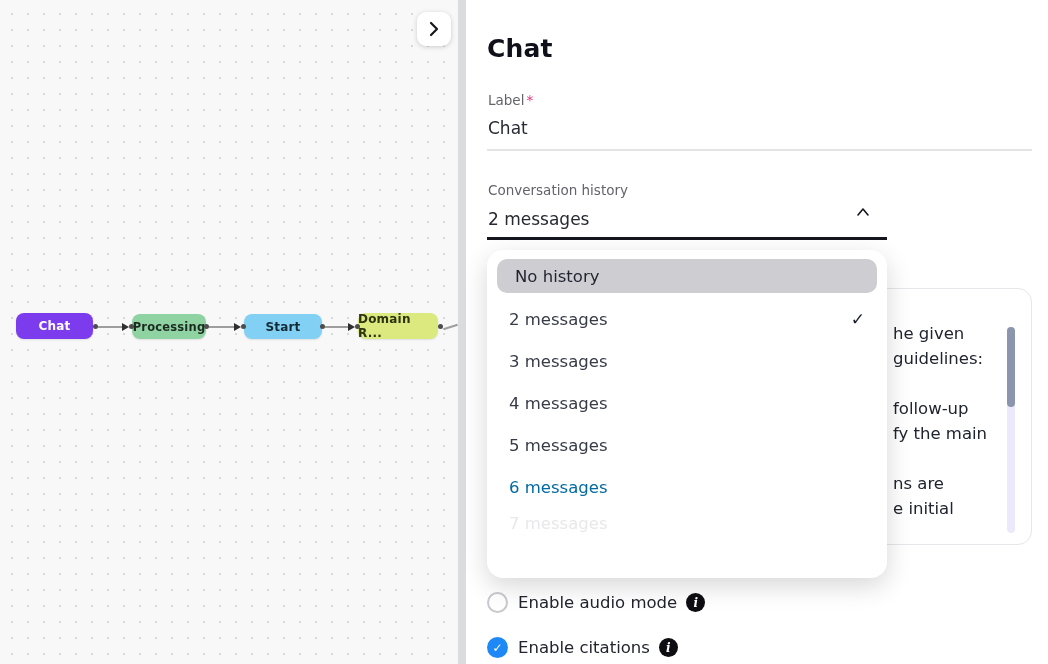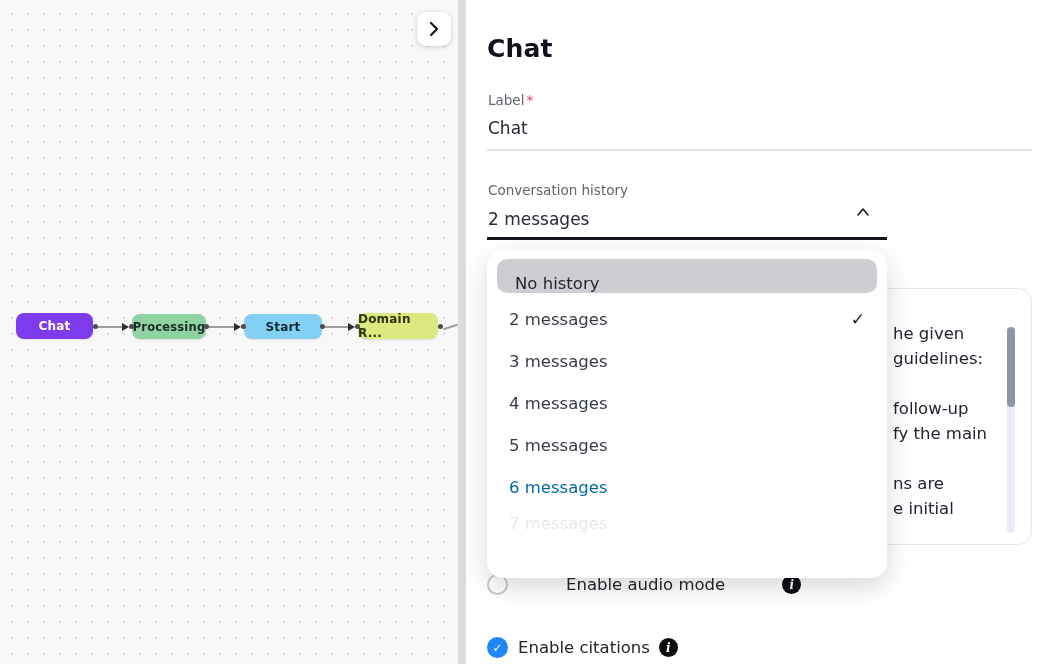--- a/index.html
+++ b/index.html
@@ -75,28 +75,28 @@
   
   .dropdown {
     position:absolute; left:21px; top:250px; width:400px; height:328px;
     background:#ffffff; border-radius:16px; box-shadow:0 8px 26px rgba(0,0,0,.16);
     padding:9px 10px; z-index:5; overflow:hidden;
   }
   .dd-item {
     height:42px; display:flex; align-items:center; padding:0 12px;
     font-size:16.5px; color:#363b46; cursor:pointer;
   }
-  .dd-item.pill { height:34px; background:#cecdd1; border-radius:10px; color:#1f2430; padding:0 18px; margin-bottom:5px;align-items:flex-end; }
+  .dd-item.pill { height:34px; background:#cecdd1; border-radius:10px; color:#1f2430; padding:0 18px; margin-bottom:5px; }
   .dd-item .check { margin-left:auto; font-size:17px; color:#1a1f2b; }
   .dd-item.dim1 { color:#0369a1; }
   .dd-item.dim2 { color:#e8e8ea; height:30px; }
 
   
   .check-row { position:absolute; left:21px; display:flex; align-items:center; }
-  .row-audio { top:574px;gap:48px; }
+  .row-audio { top:592px; }
   .row-cite  { top:637px; }
   .cb { width:21px; height:21px; border-radius:50%; flex:0 0 auto; }
   .cb.unchecked { background:#ffffff; border:2px solid #c9c9ce; }
   .cb.checked { background:#1e88f7; display:flex; align-items:center; justify-content:center; color:#ffffff; font-size:12px; font-weight:700; }
   .check-row .cb-label { margin-left:10px; font-size:16.5px; color:#23252e; }
   .info-icon {
     margin-left:9px; width:19px; height:19px; border-radius:50%; background:#0d0d12;
     color:#ffffff; display:flex; align-items:center; justify-content:center;
     font-size:12px; font-weight:700; font-family:"DejaVu Serif","Liberation Serif",serif; font-style:italic;
   }

